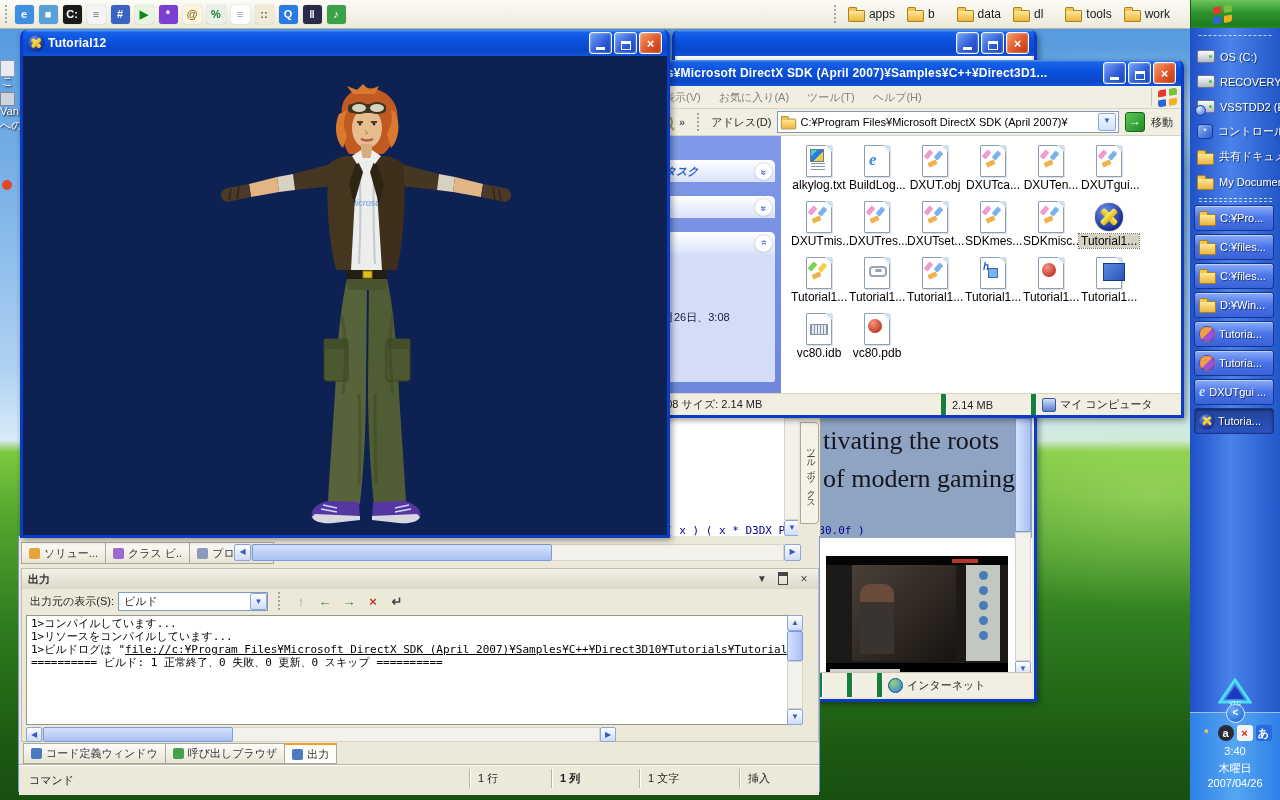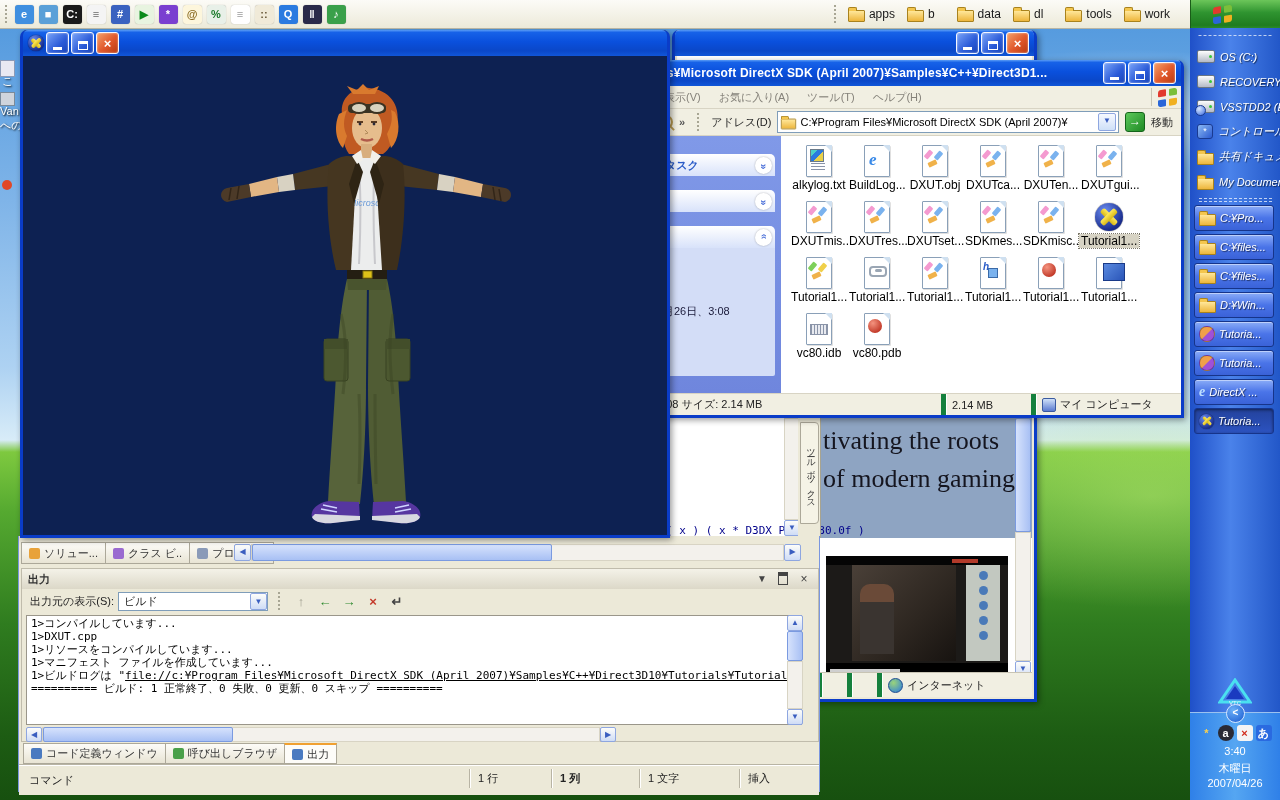--- a/index.html
+++ b/index.html
@@ -7,21 +7,21 @@
     font-family:"Liberation Sans",sans-serif;background:#3a7ac0;}
   
   #wallpaper{position:absolute;inset:0;
     background:
       radial-gradient(ellipse 300px 90px at 88% 14%, rgba(255,255,255,.55), transparent 70%),
       radial-gradient(ellipse 420px 160px at 90% 62%, rgba(190,235,120,.5), transparent 70%),
       linear-gradient(180deg,#4f97dd 0%,#7fb4e8 25%,#aed2f2 46%,#d8ecf8 55%,
         #7ec93f 56.5%,#55a930 64%,#2f7c1f 78%,#1d5c13 92%,#17500f 100%);}
   
   .abs{position:absolute;}
-  .txt-sh{text-shadow:1px 1px 1px rgba(0,0,0,.6);font-style:italic;}
+  .txt-sh{text-shadow:1px 1px 1px rgba(0,0,0,.6);}
   .titlebar{background:linear-gradient(180deg,#5a9cf5 0%,#1762e8 9%,#0a50dd 45%,#0a47c8 80%,#1156d8 100%);
     display:flex;align-items:center;color:#fff;font-weight:bold;font-size:12px;}
   .cap{width:21px;height:20px;border-radius:3px;border:1px solid #f4f6ff;margin-left:2px;
     background:linear-gradient(135deg,#7aa4f8,#2a5ad8 60%,#1a44b8);display:flex;align-items:flex-end;
     justify-content:center;box-shadow:inset 0 0 2px rgba(255,255,255,.7);flex:0 0 auto;}
   .cap.close{background:linear-gradient(135deg,#f4a06a,#e0572a 55%,#b83a10);align-items:center;
     color:#fff;font-weight:bold;font-size:13px;line-height:13px;}
   .cap .minbar{width:9px;height:3px;background:#fff;margin-bottom:3px;}
   .cap .maxbox{width:10px;height:9px;border:1px solid #fff;border-top:3px solid #fff;margin-bottom:3px;box-sizing:border-box;}
   
@@ -117,21 +117,21 @@
     padding:0 2px;gap:3px;overflow:hidden;}
   #addrfield .atext{font-size:11px;white-space:nowrap;overflow:hidden;flex:1;}
   #addrdrop{width:16px;height:16px;background:linear-gradient(#f6f9ff,#cfe0f8);border:1px solid #8ea6e0;
     border-radius:2px;font-size:8px;color:#3a5ec0;text-align:center;line-height:14px;flex:0 0 auto;}
   #gobtn{width:18px;height:18px;border-radius:3px;background:linear-gradient(135deg,#5cc85a,#1f8a24);
     border:1px solid #14641a;color:#fff;font-size:12px;font-weight:bold;text-align:center;line-height:16px;flex:0 0 auto;}
   #expbody{position:absolute;left:0;top:76px;right:0;bottom:22px;display:flex;}
   #taskpane{width:130px;background:linear-gradient(180deg,#8099e8,#6f86dd);padding:10px 6px;box-sizing:border-box;}
   .tp-head{height:22px;background:linear-gradient(#ffffff,#d8e2fa);border-radius:5px 5px 0 0;display:flex;
     align-items:center;justify-content:space-between;padding:0 3px 0 8px;margin-top:14px;}
-  .tp-head:first-child{margin-top:8px;}
+  .tp-head:first-child{margin-top:14px;font-style:italic;}
   .tp-head .tp-title{font-size:11px;font-weight:bold;color:#2a5cc8;}
   .chev{width:17px;height:17px;border-radius:50%;background:#fff;color:#4a6fd8;font-weight:bold;font-size:10px;
     display:flex;align-items:center;justify-content:center;box-shadow:0 0 2px rgba(0,0,0,.3);}
   .chev span{transform:rotate(90deg);letter-spacing:-2px;}
   .chev.up span{transform:rotate(-90deg);}
   .tp-body{background:#d3ddf7;border-radius:0 0 2px 2px;height:128px;font-size:11px;color:#1a1a3a;
     padding:56px 6px 0 6px;box-sizing:border-box;}
   #filearea{flex:1;background:#fff;padding:8px 0 0 10px;overflow:hidden;}
   #fileGrid{display:grid;grid-template-columns:repeat(6,58px);grid-auto-rows:56px;}
   .fitem2{display:flex;flex-direction:column;align-items:center;width:56px;}
@@ -339,23 +339,21 @@
         <span id="outIcons" style="display:flex;gap:2px;">
             <span class="obtn" style="color: rgb(154, 154, 138);">↑</span>
             <span class="obtn" style="color: rgb(46, 138, 46);">←</span>
             <span class="obtn" style="color: rgb(46, 138, 46);">→</span>
             <span class="obtn" style="color: rgb(196, 58, 42);">×</span>
             <span class="obtn" style="color: rgb(68, 68, 68);">↵</span>
           </span>
       </div>
       <div id="outtext">
           <div><span>1&gt;コンパイルしています...</span></div>
-          <div><span>1&gt;DXUT.cpp</span></div>
           <div><span>1&gt;リソースをコンパイルしています...</span></div>
-          <div><span>1&gt;マニフェスト ファイルを作成しています...</span></div>
           <div><span>1&gt;ビルドログは "</span><span class="out-link">file://c:¥Program Files¥Microsoft DirectX SDK (April 2007)¥Samples¥C++¥Direct3D10¥Tutorials¥Tutorial12¥Debug¥Bu</span></div>
           <div><span>========== ビルド: 1 正常終了、0 失敗、0 更新、0 スキップ ==========</span></div>
         </div>
       <div id="outvscroll">
         <div class="sb-btn abs" style="left:0;top:0;width:16px;height:16px;">▲</div>
         <div class="sb-thumb abs" style="left:0;top:16px;width:16px;height:30px;"></div>
         <div class="sb-track abs" style="left:0;top:46px;width:16px;height:48px;"></div>
         <div class="sb-btn abs" style="left:0;top:94px;width:16px;height:16px;">▼</div>
       </div>
       <div id="outhscroll">
@@ -649,20 +647,21 @@
       <span class="st-cell" style="width:150px;">
         <span style="width:12px;height:12px;background:linear-gradient(#cfe0f8,#5a7ad0);border:1px solid #3a5aa0;border-radius:2px;"></span>
         <span>マイ コンピュータ</span>
       </span>
     </div>
   </div>
 
   <div id="tutwin" class="xpwin">
     <div class="titlebar">
       <span class="dxball"></span>
+      <span class="tname">Tutorial12</span>
       <span class="cap">
           <span class="minbar"></span>
         </span>
       <span class="cap">
           <span class="maxbox"></span>
         </span>
       <span class="cap close">×</span>
     </div>
     <div id="tutclient">
 
@@ -835,21 +834,21 @@
         <div class="tb-btn">
           <span class="i-vs"></span>
           <span class="txt-sh">Tutoria...</span>
         </div>
         <div class="tb-btn">
           <span class="i-vs"></span>
           <span class="txt-sh">Tutoria...</span>
         </div>
         <div class="tb-btn">
           <span class="i-ie">e</span>
-          <span class="txt-sh">DirectX ...</span>
+          <span class="txt-sh">DXUTgui ...</span>
         </div>
         <div class="tb-btn active">
           <span class="dxball" style="width: 15px; height: 15px;"></span>
           <span class="txt-sh">Tutoria...</span>
         </div>
       </div>
     <svg id="vtc" width="34" height="28" viewBox="0 0 34 28">
       <path d="M17,2 L32,24 L2,24 Z" fill="none" stroke="#4ae0f0" stroke-width="3"></path>
       <path d="M17,8 L26,21 L8,21 Z" fill="#1a3ac0"></path>
       <text x="17" y="27" font-size="6" fill="#e8f4ff" text-anchor="middle" font-family="Liberation Sans, sans-serif">VTC</text>

